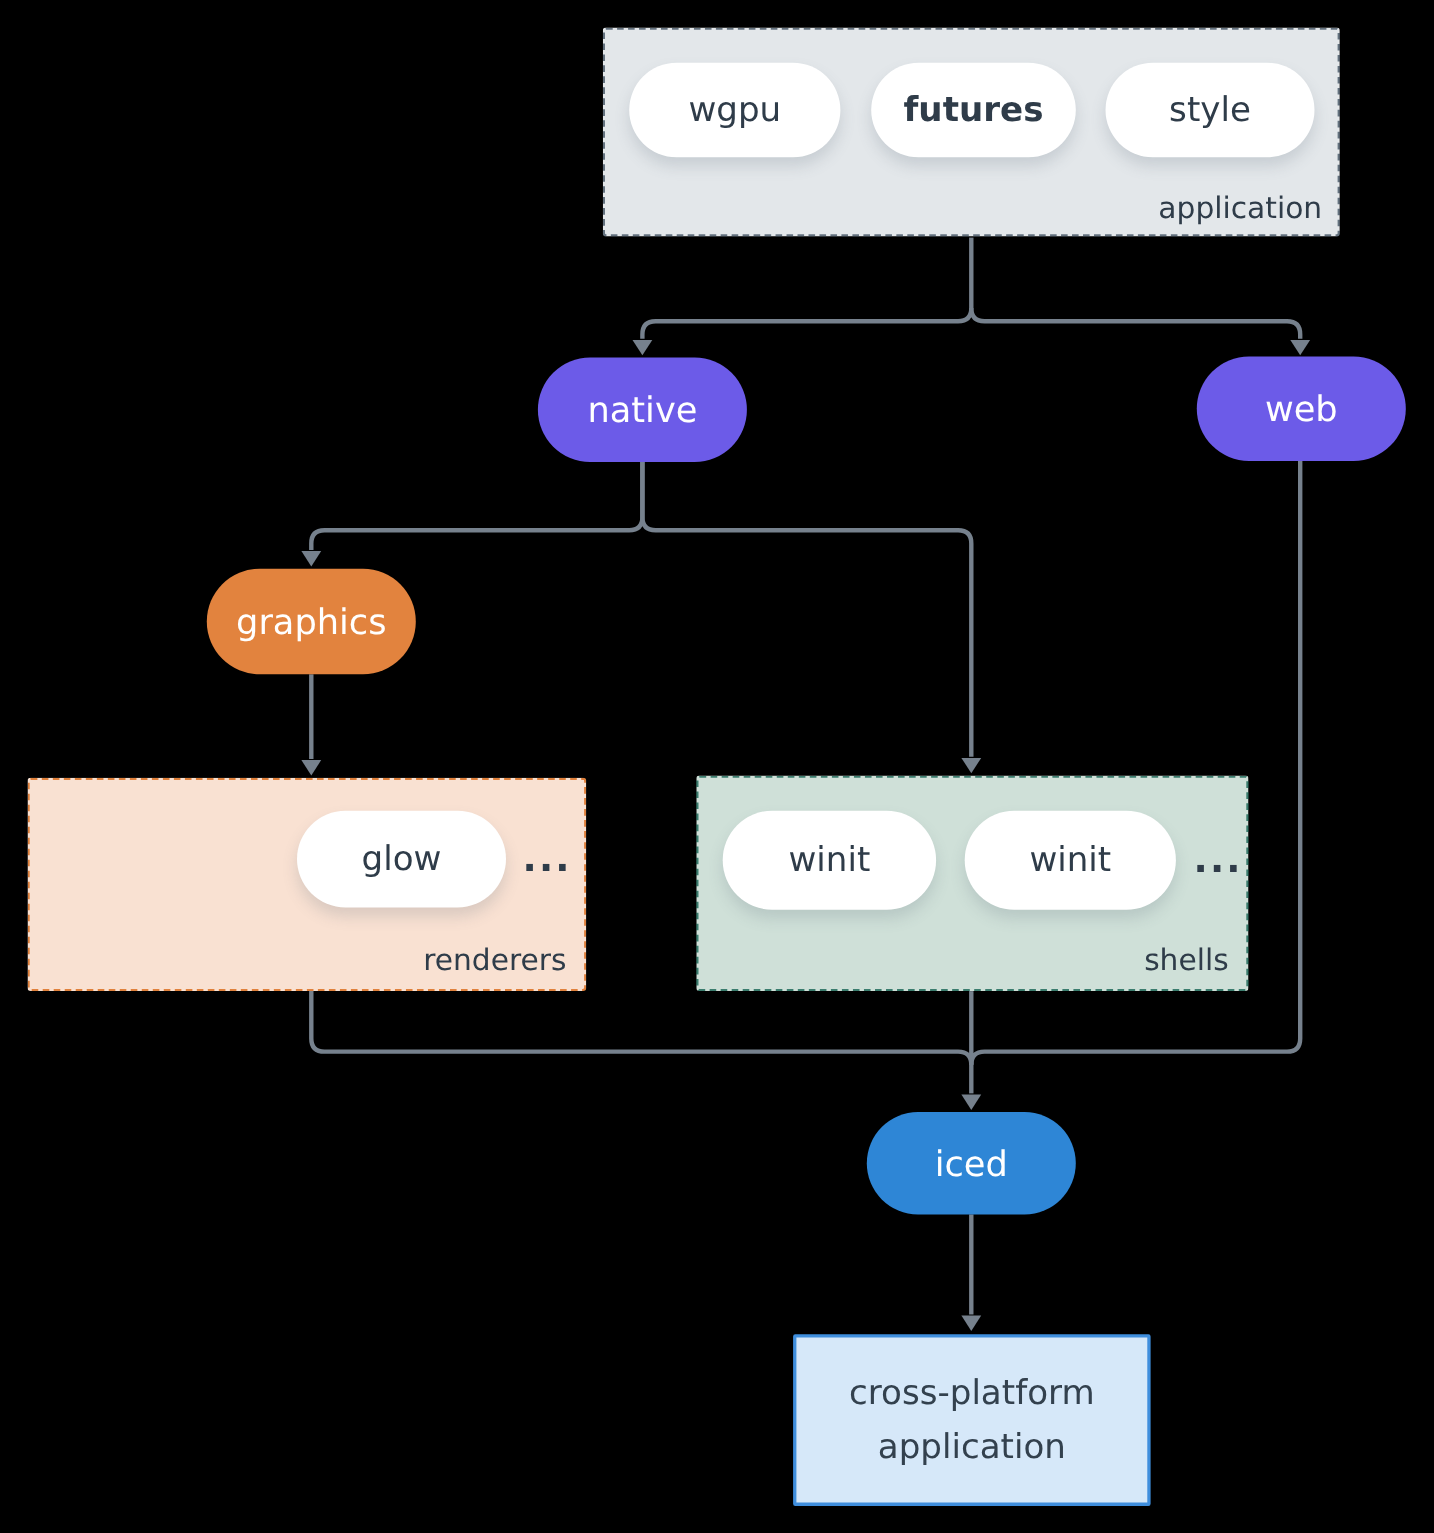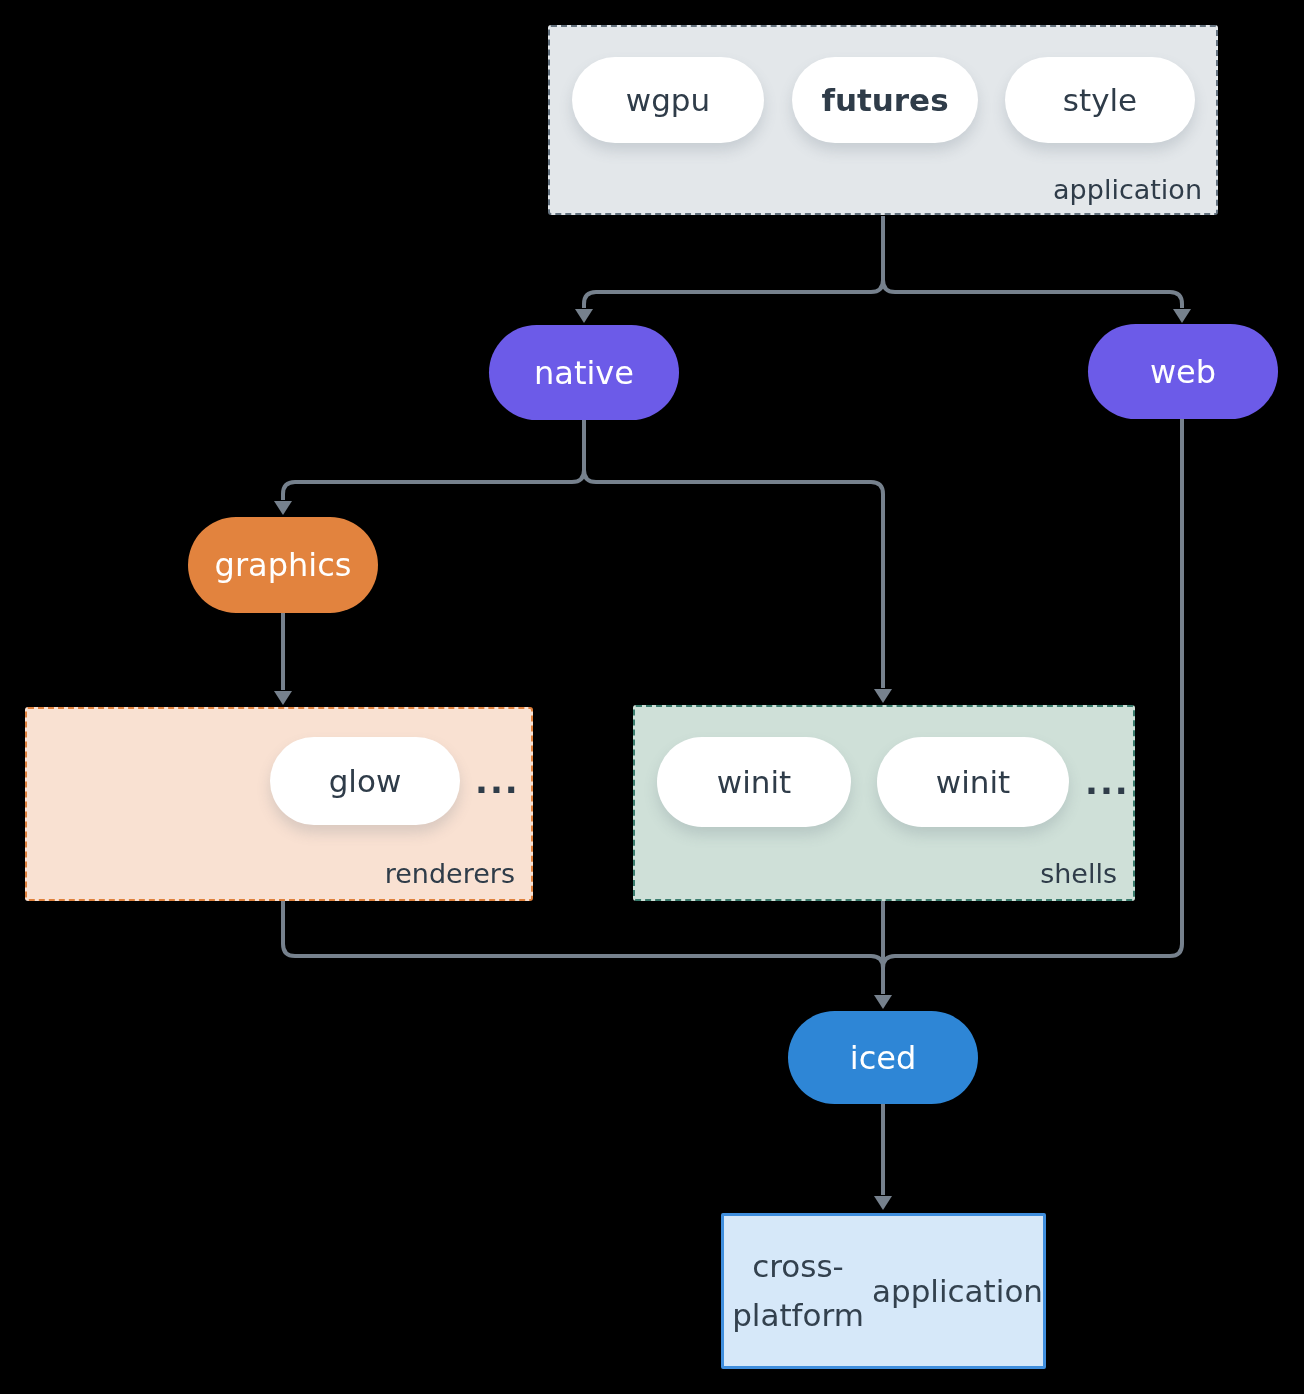--- a/index.html
+++ b/index.html
@@ -85,21 +85,21 @@
   .node-iced     { left: 788px;  top: 1011px; width: 190px; height: 93px; background: #2e86d6; }
   .app-box {
     position: absolute;
     z-index: 2;
     left: 721px; top: 1213px; width: 325px; height: 156px;
     background: #d6e8f9;
     border: 3px solid #3f8edd;
     border-radius: 2px;
     box-sizing: border-box;
     display: flex;
-    flex-direction: row;
+    flex-direction: column;
     align-items: center;
     justify-content: center;
     font-size: 31px;
     line-height: 49px;
     color: #33414e;
     text-align: center;
   }
 </style>
 </head>
 <body>

